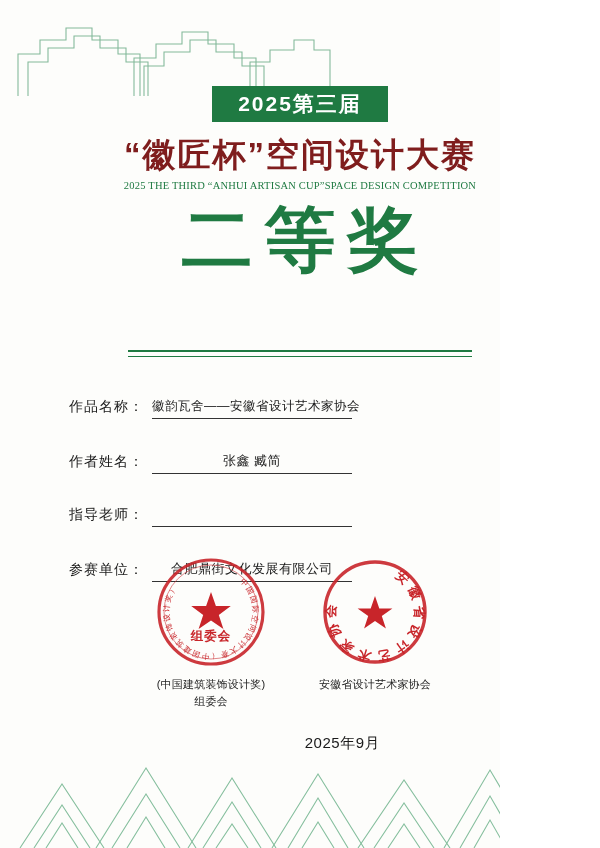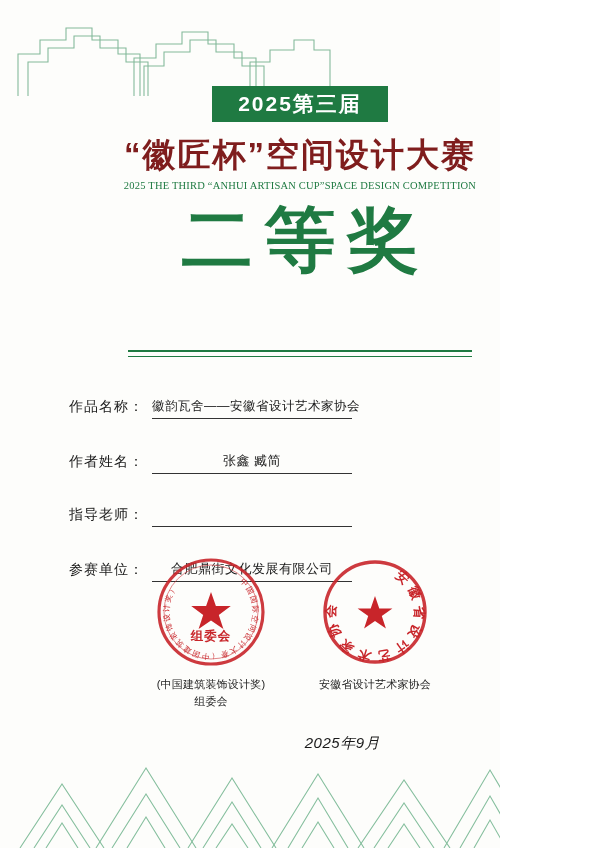--- a/index.html
+++ b/index.html
@@ -164,21 +164,20 @@
   }
 
   
   .date {
     position: absolute;
     top: 734px;
     right: 120px;
     font-size: 15px;
     color: #1a1a1a;
     letter-spacing: 0.5px;
-    font-style: italic;
   }
 </style>
 </head>
 <body>
 
 <div class="certificate">
 
   <svg class="roof-deco" viewBox="0 0 320 80" fill="none">
     <g stroke="#6fae8a" stroke-width="1.1" fill="none" opacity="0.85">
       <path d="M4 78 L4 36 L26 36 L26 22 L52 22 L52 10 L78 10 L78 22 L104 22 L104 36 L126 36 L126 78"></path>

